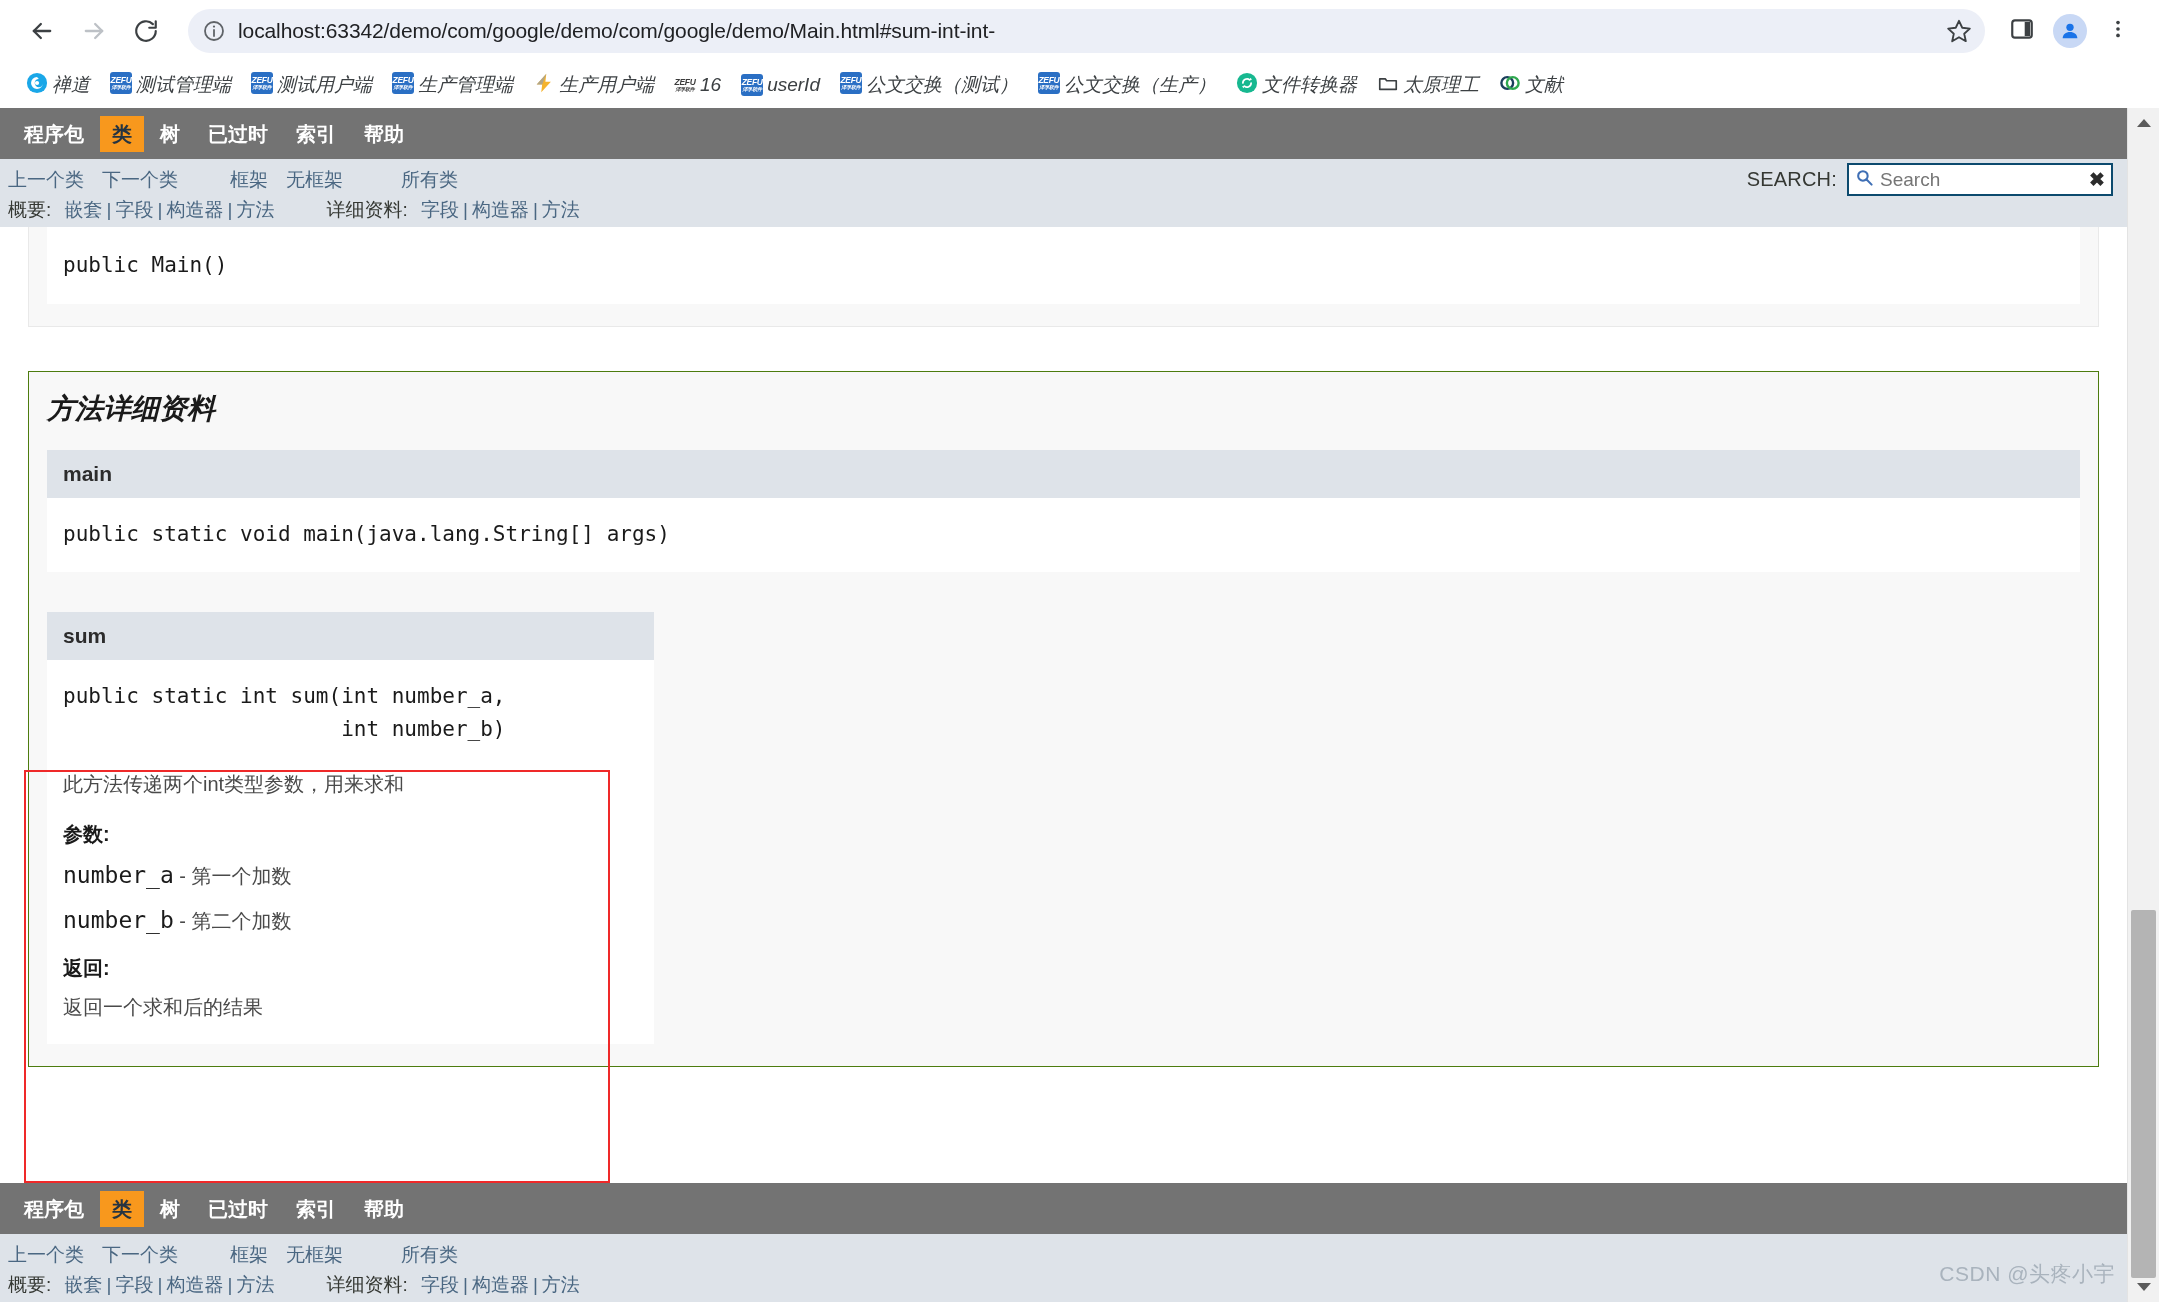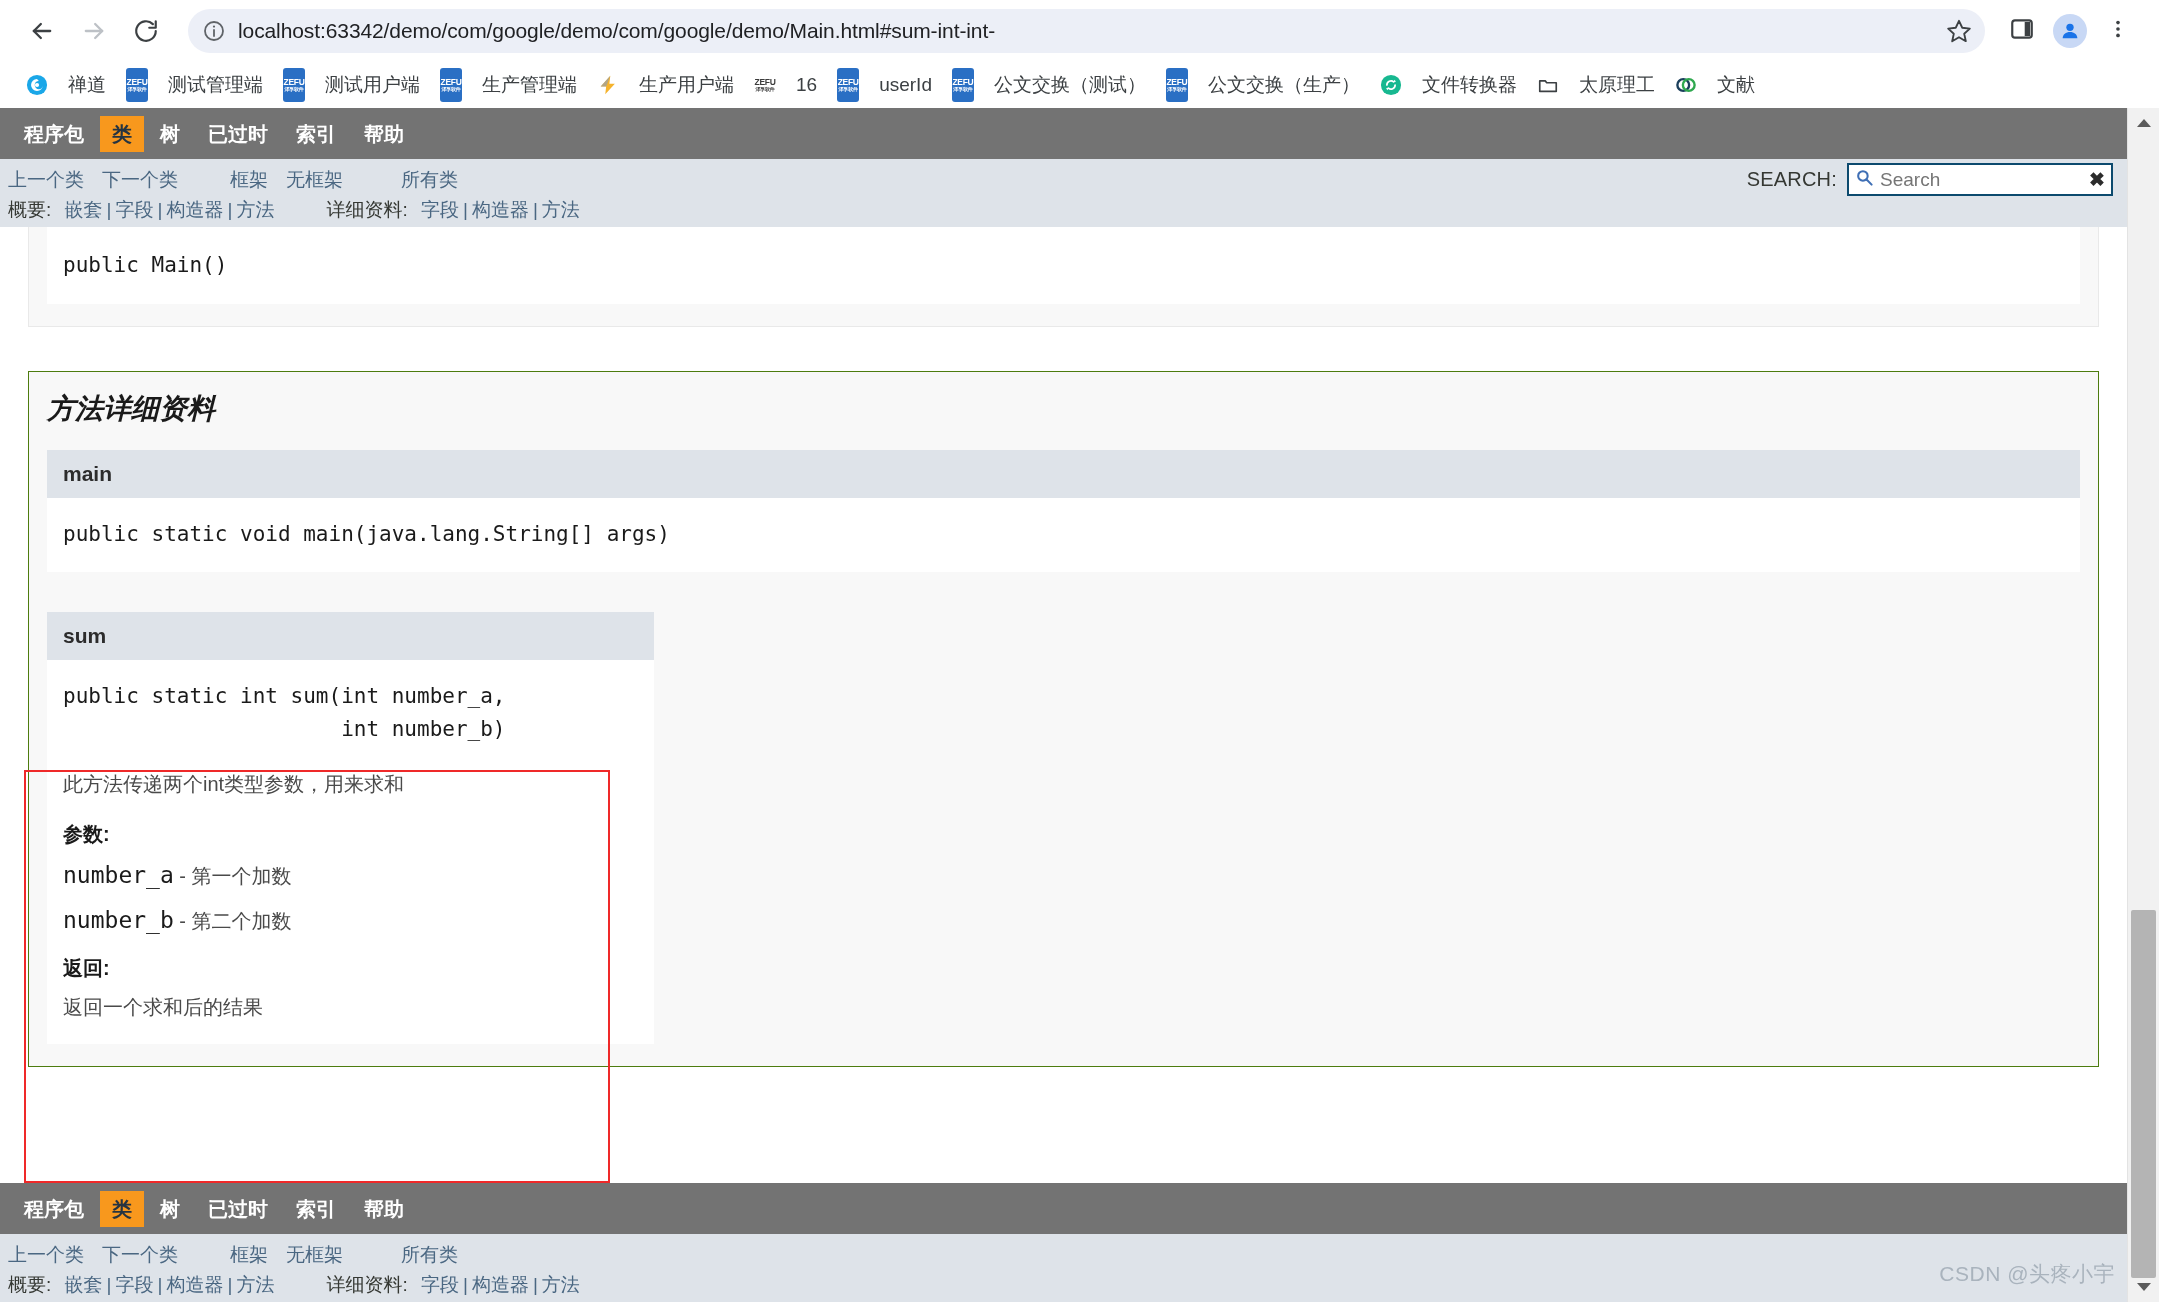--- a/index.html
+++ b/index.html
@@ -76,33 +76,33 @@
     display: flex;
     align-items: center;
     padding: 0 16px;
     gap: 0px;
     background: #ffffff;
     overflow: hidden;
     white-space: nowrap;
   }
   .bm {
     display: flex;
-    align-items: center;
-    gap: 20px;
+    gap: 4px;
     padding: 4px 10px;
     border-radius: 6px;
     flex: 0 0 auto;
+    font-style: italic;
   }
   .bm-label {
     font-size: 19px;
     color: #3c4043;
     white-space: nowrap;
   }
   .favicon {
-    width: 22px; height: 34px;
+    width: 22px; height: 22px;
     flex: 0 0 auto;
     display: flex; align-items: center; justify-content: center;
     border-radius: 3px;
     font-size: 8px; font-weight: bold; color: #fff;
     line-height: 1;
   }
   .fav-zefu { background: #2a6fc4; flex-direction: column; }
   .fav-zefu .t1 { font-size: 8.5px; letter-spacing: -0.3px; }
   .fav-zefu .t2 { font-size: 5px; letter-spacing: -0.2px; }
   .fav-zefu-plain { background: transparent; color: #3b3b3b; flex-direction: column; }

